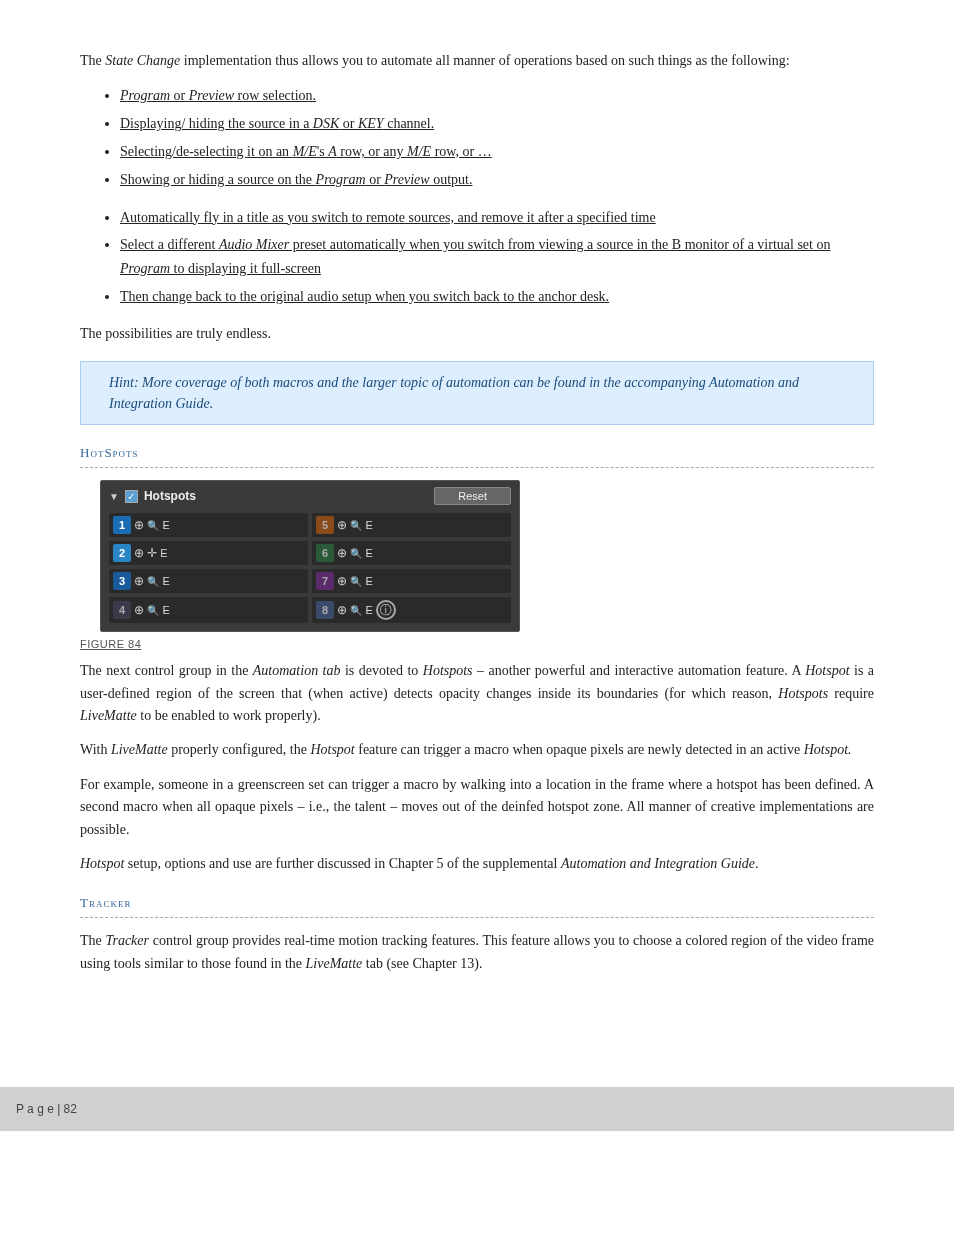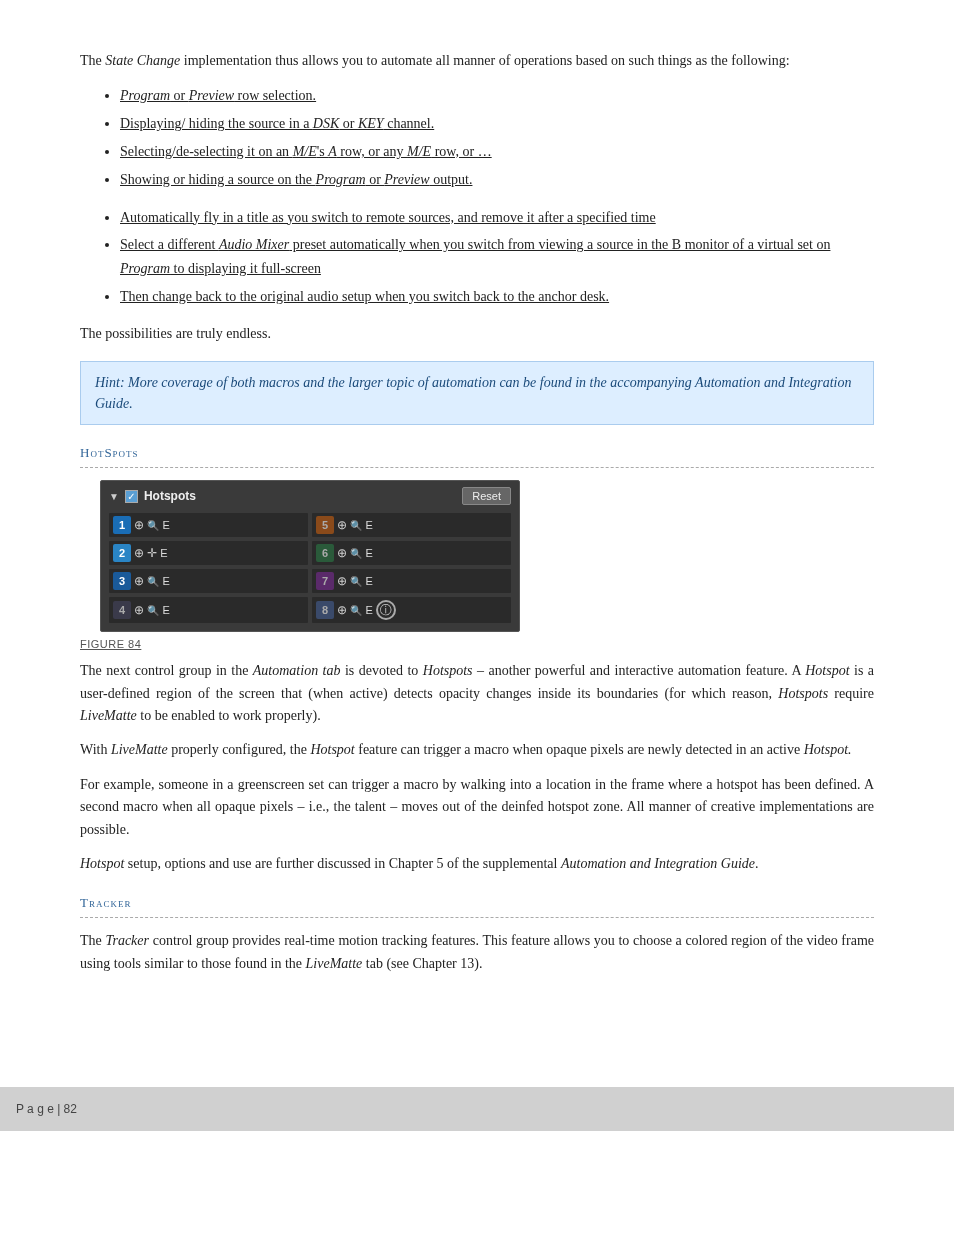--- a/index.html
+++ b/index.html
@@ -25,21 +25,21 @@
       line-height: 1.7;
       text-decoration: underline;
     }
     ul li {
       margin-bottom: 4px;
     }
     em { font-style: italic; }
     .hint-box {
       background: #ddeeff;
       border: 1px solid #aaccee;
-      padding: 10px 14px;
+      padding: 10px 28px;
       margin: 16px 0 20px 0;
       font-style: italic;
       color: #1a4a7a;
       line-height: 1.5;
     }
     .section-heading {
       font-family: "Times New Roman", Times, serif;
       font-size: 13px;
       font-variant: small-caps;
       color: #336699;
@@ -100,21 +100,21 @@
     .panel-title-text {
       color: #eee;
       font-family: Arial, sans-serif;
       font-size: 12px;
       font-weight: bold;
     }
     .reset-btn {
       background: #666;
       color: #eee;
       border: 1px solid #888;
-      padding: 2px 9px;
+      padding: 2px 23px;
       font-size: 11px;
       font-family: Arial, sans-serif;
       cursor: pointer;
       border-radius: 2px;
     }
     .hotspot-grid {
       display: grid;
       grid-template-columns: 1fr 1fr;
       gap: 4px;
     }

